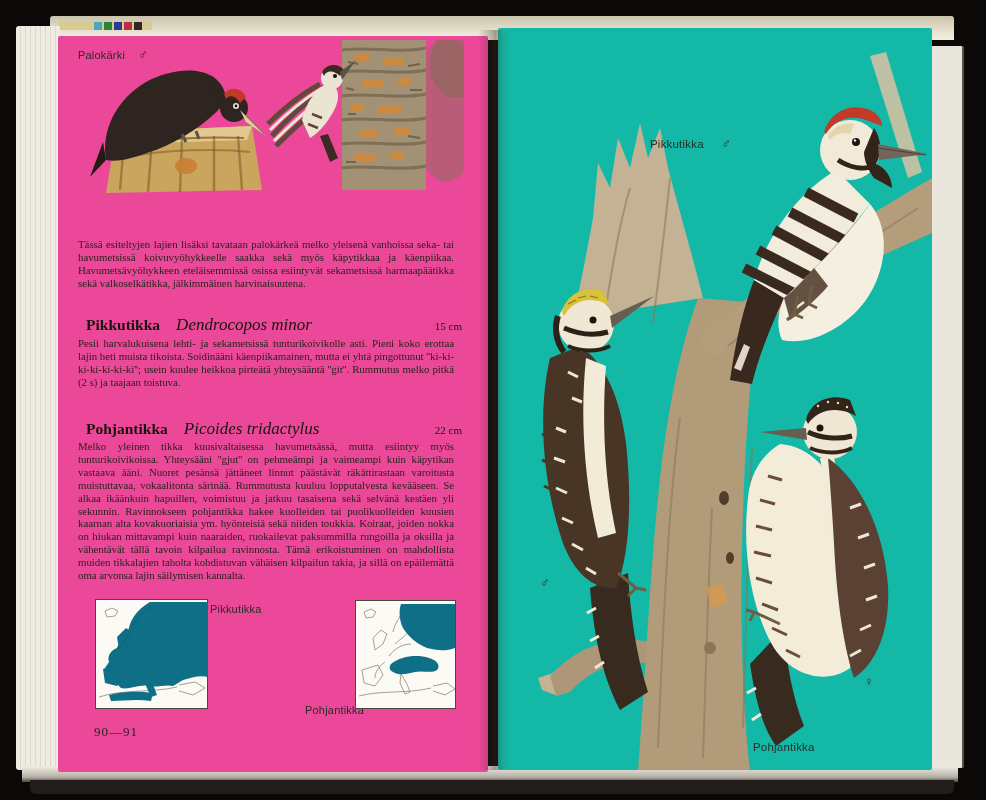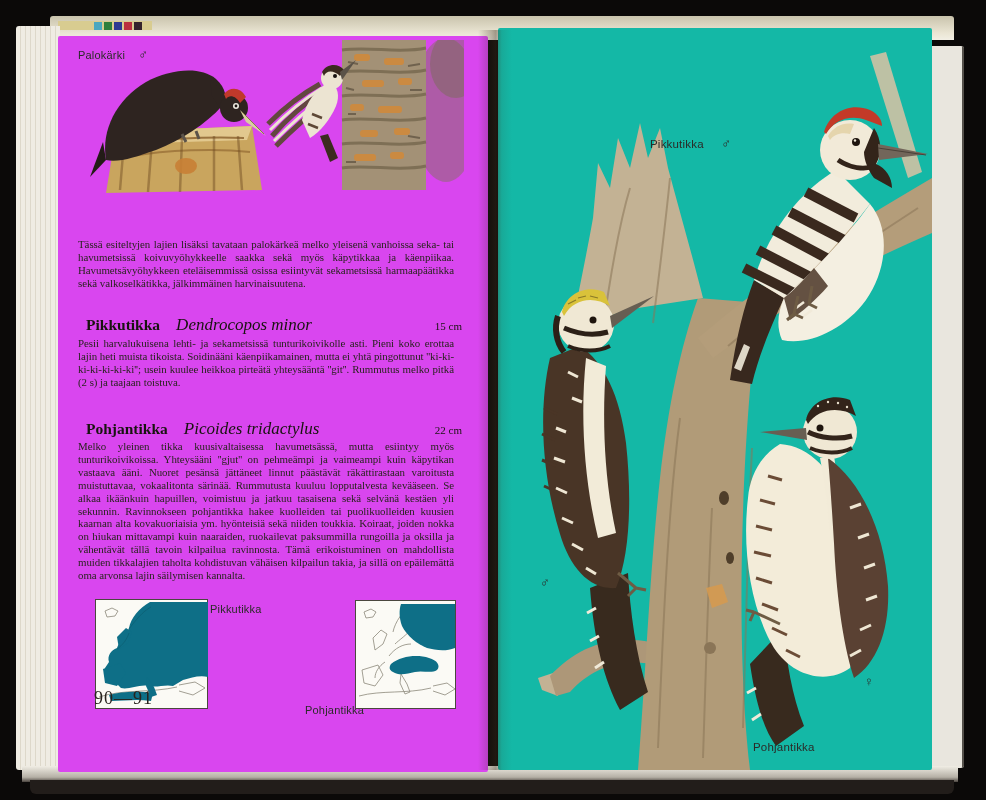--- a/index.html
+++ b/index.html
@@ -17,35 +17,35 @@
   .right-edge{left:928px;top:46px;width:34px;height:722px;background:#e9e6de;
               border-left:2px solid #55514b;border-radius:0 3px 3px 0;
               box-shadow:inset -9px 0 0 -7px #55514b, inset -16px 0 0 -14px #6b675f;}
   .bottom-edge{left:22px;top:766px;width:936px;height:16px;
                background:linear-gradient(#f0ede4,#b5b0a5 70%,#4a443e);}
   .under-shadow{left:30px;top:780px;width:924px;height:14px;background:#221d1a;border-radius:0 0 6px 6px;}
   .gutter{left:478px;top:30px;width:34px;height:740px;
           background:linear-gradient(90deg,rgba(60,45,30,0) 0%,rgba(60,45,30,.30) 40%,rgba(60,45,30,.42) 52%,rgba(60,45,30,.10) 70%,rgba(60,45,30,0) 100%);}
 
   
-  .left-page{left:58px;top:36px;width:430px;height:736px;background:#d946ef;border-radius:2px;}
+  .left-page{left:58px;top:36px;width:430px;height:736px;background:#ec4899;border-radius:2px;}
   .right-page{left:498px;top:28px;width:434px;height:742px;background:#14b8a6;border-radius:2px;}
   .lbl{font-family:"Liberation Sans",sans-serif;font-size:11px;color:#2b2b28;letter-spacing:.2px;}
   .caption{font-family:"Liberation Sans",sans-serif;font-size:11px;color:#2b2b28;text-align:center;}
   .title-row{left:28px;top:166px;display:flex;align-items:baseline;color:#18140f;}
   .title-main{font-size:28px;font-weight:bold;letter-spacing:.5px;}
   .order-prefix{font-size:17px;margin-left:28px;}
   .order-latin{font-size:17px;font-style:italic;margin-left:9px;}
   .body-text{left:20px;width:376px;font-size:10.9px;line-height:12.9px;color:#28231e;
              text-align:justify;letter-spacing:-0.05px;}
   .sp-head{left:28px;width:376px;display:flex;align-items:baseline;color:#18140f;}
   .sp-name{font-size:15.5px;font-weight:bold;}
   .sp-latin{font-size:17px;font-style:italic;margin-left:16px;}
   .sp-size{font-size:11px;margin-left:auto;}
-  .pagenum{left:36px;top:652px;font-size:18px;color:#28231e;letter-spacing:1px;text-align:center;}
+  .pagenum{left:36px;top:688px;font-size:13px;color:#28231e;letter-spacing:1px;text-align:center;}
 
   
   .rp-lbl{font-family:"Liberation Sans",sans-serif;font-size:11.5px;color:#2b2b28;letter-spacing:.2px;}
   .sym{font-family:"Liberation Sans",sans-serif;font-size:13px;color:#2b2b28;}
 </style>
 </head>
 <body>
 
 <div class="stage">
 

